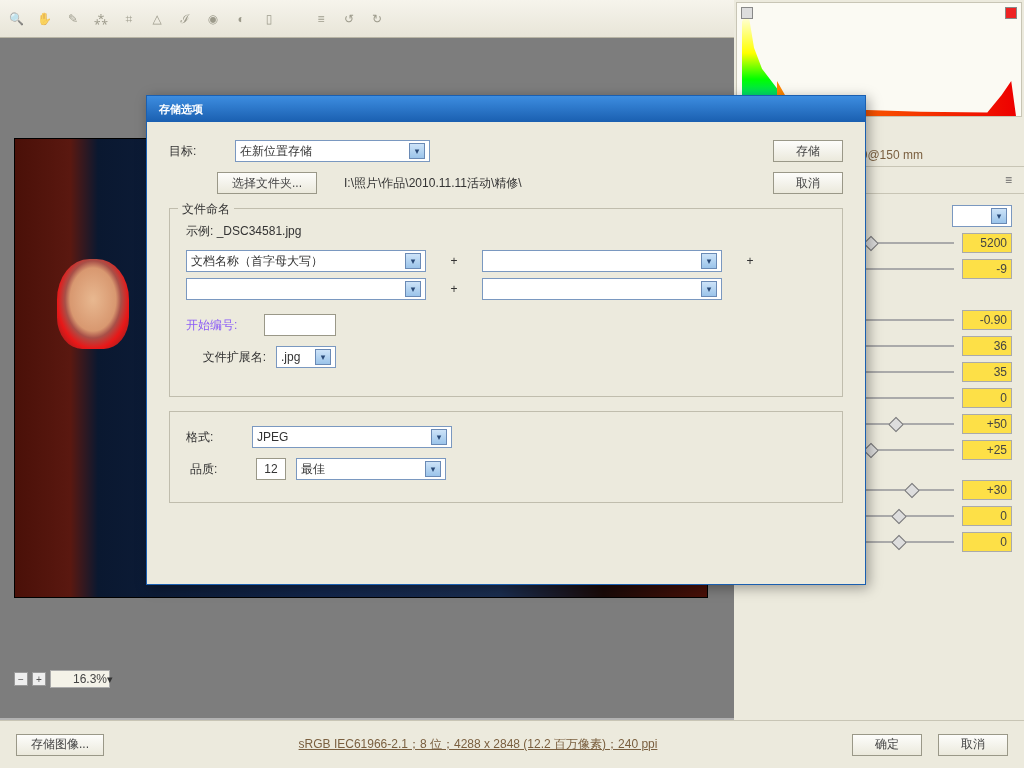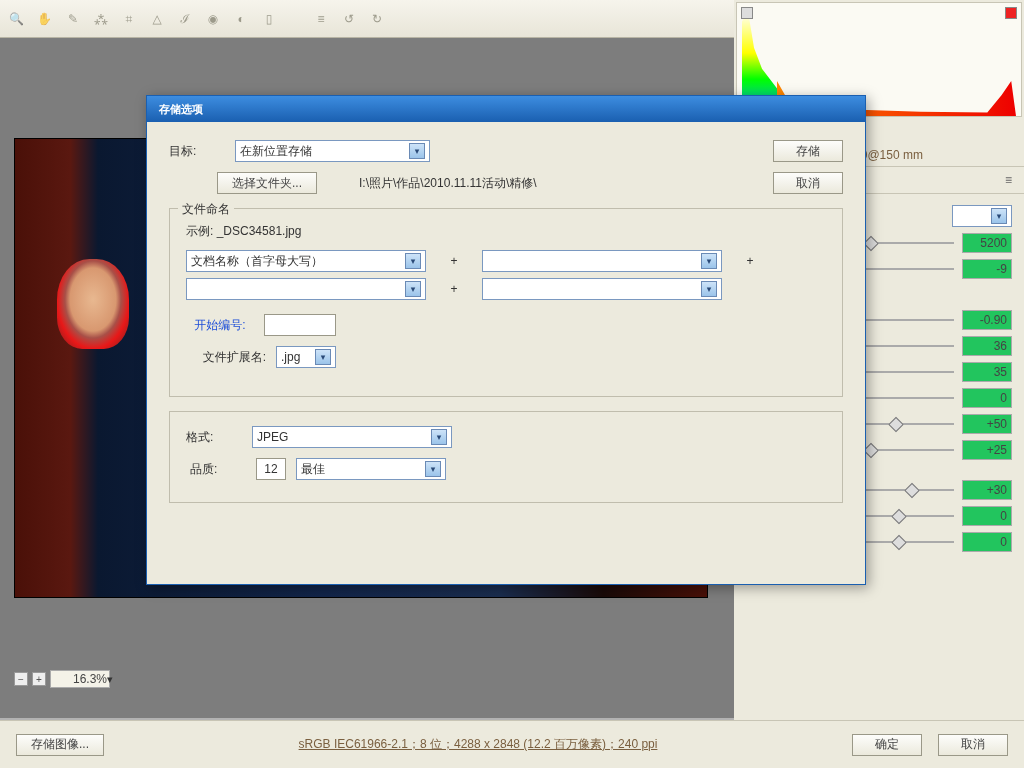--- a/index.html
+++ b/index.html
@@ -24,21 +24,21 @@
 .hist-tri.l{left:4px;background:#ddd}
 .hist-tri.r{right:4px;background:#e22}
 .info-row{padding:4px 12px;color:#7a5f3f;display:flex;gap:40px}
 .panel-sec{padding:5px 12px}
 .panel-head{display:flex;align-items:center;gap:6px;padding:4px 0;color:#666}
 .slider-row{display:flex;align-items:center;gap:8px;margin:6px 0;color:#666}
 .slider-row .lbl{width:90px;text-align:left;color:#7a5f3f}
 .slider-track{flex:1;height:16px;position:relative}
 .slider-track::before{content:"";position:absolute;left:0;right:0;top:7px;height:2px;background:#aaa}
 .slider-thumb{position:absolute;top:3px;width:11px;height:11px;background:#ddd;border:1px solid #777;transform:translateX(-50%) rotate(45deg)}
-.num-box{width:50px;height:20px;background:#22c55e;border:1px solid #aaa;text-align:right;padding:0 4px;line-height:18px;color:#444}
+.num-box{width:50px;height:20px;background:#fde047;border:1px solid #aaa;text-align:right;padding:0 4px;line-height:18px;color:#444}
 .bottom-bar{position:absolute;left:0;right:0;bottom:0;height:48px;background:#eceadd;border-top:1px solid #c8c5b5;display:flex;align-items:center;padding:0 16px;gap:16px}
 .btn{height:22px;padding:0 14px;background:linear-gradient(#fdfdfb,#ebe9dc);border:1px solid #9a9888;color:#444;display:inline-flex;align-items:center;justify-content:center;cursor:pointer}
 .link{color:#7a5f3f;text-decoration:underline}
 .dialog{position:absolute;left:146px;top:95px;width:720px;height:490px;background:#eceadd;border:1px solid #1a5fb0;box-shadow:3px 3px 12px rgba(0,0,0,.35)}
 .dialog-title{height:26px;background:linear-gradient(#3d8de0,#1a5fb0);color:#fff;font-weight:bold;padding:0 12px;line-height:26px;font-size:11px}
 .dialog-body{padding:18px 22px;position:relative;height:calc(100% - 26px)}
 .dlg-btns{position:absolute;right:22px;top:18px;display:flex;flex-direction:column;gap:10px}
 .dlg-btns .btn{width:70px}
 .form-row{display:flex;align-items:center;gap:10px;margin-bottom:10px}
 .form-lbl{width:56px;color:#333}
@@ -204,21 +204,21 @@
 
     <div class="form-row">
       <span class="form-lbl">目标:</span>
       <div class="sel" style="width:195px">
           <span>在新位置存储</span>
           <span class="sel-arrow">▾</span>
         </div>
     </div>
     <div class="form-row" style="margin-left:48px">
       <span class="btn">选择文件夹...</span>
-      <span style="margin-left:32px;color:#333">I:\照片\作品\2010.11.11活动\精修\</span>
+      <span style="margin-left:17px;color:#333">I:\照片\作品\2010.11.11活动\精修\</span>
     </div>
 
     <div class="fieldset">
       <span class="fieldset-lbl">文件命名</span>
       <div style="color:#333;margin-bottom:4px"><span>示例:</span> <span>_DSC34581.jpg</span></div>
       <div class="naming-grid">
         <div class="sel">
             <span>文档名称（首字母大写）</span>
             <span class="sel-arrow">▾</span>
           </div>
@@ -233,21 +233,21 @@
             <span class="sel-arrow">▾</span>
           </div>
         <span class="plus">+</span>
         <div class="sel">
             <span></span>
             <span class="sel-arrow">▾</span>
           </div>
         <span></span>
       </div>
       <div class="form-row" style="margin-top:14px">
-        <span style="width:68px;text-align:center;color:#1d4ed8">开始编号:</span>
+        <span style="width:68px;text-align:left;color:#8b5cf6">开始编号:</span>
         <input class="text-in" style="width: 72px;">
       </div>
       <div class="form-row">
         <span style="width:80px;text-align:right;color:#333">文件扩展名:</span>
         <div class="sel" style="width:60px">
             <span>.jpg</span>
             <span class="sel-arrow">▾</span>
           </div>
       </div>
     </div>

